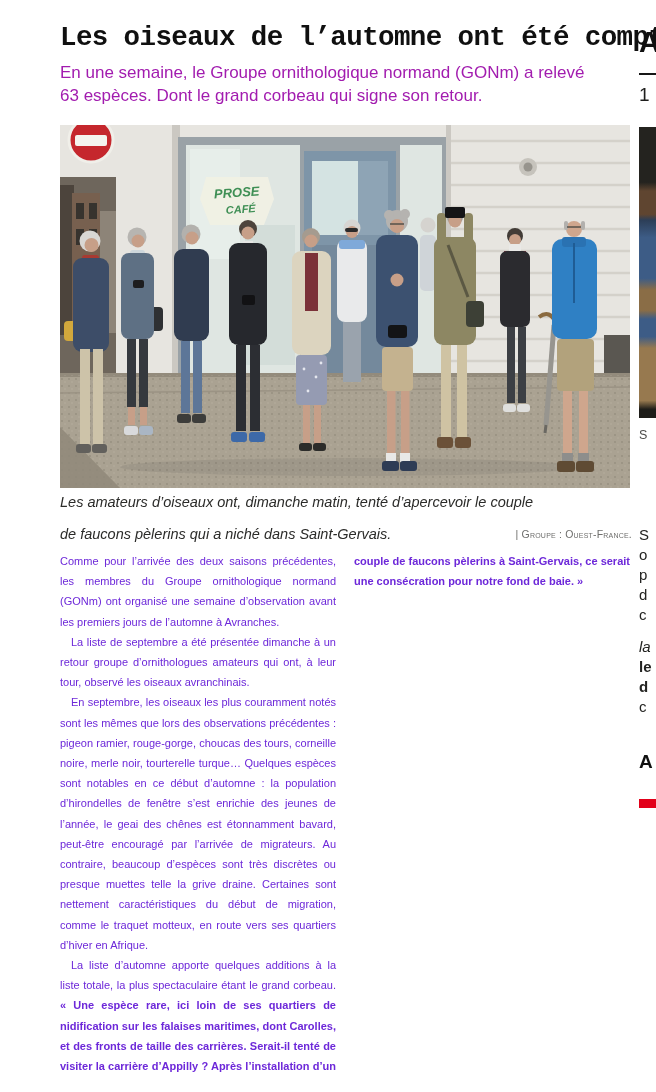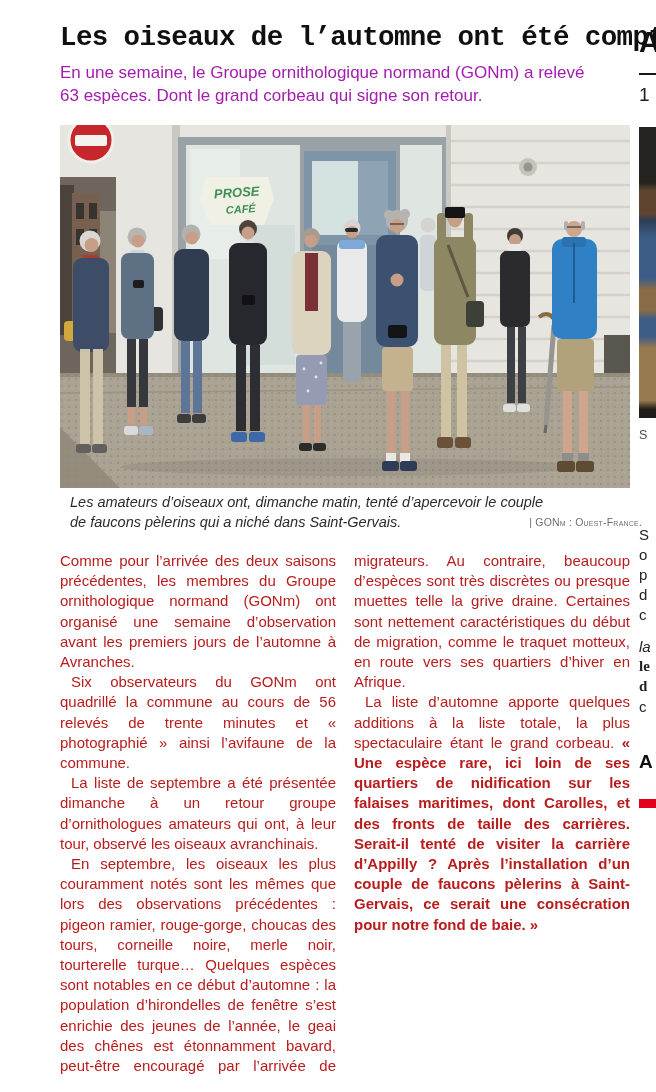--- a/index.html
+++ b/index.html
@@ -19,55 +19,55 @@
   .standfirst {
     position:absolute; left:60px; top:62px; width:527px;
     font-size:17px; line-height:22.5px; color:#a21caf;
   }
   figure.photo {
     position:absolute; left:60px; top:125px; width:570px; height:363px;
     overflow:hidden; background:#e7e5e0;
   }
   figure.photo svg { display:block; }
   .caption {
-    position:absolute; left:70px; top:493px; width:572px;
+    position:absolute; left:60px; top:493px; width:572px;
     font-style:italic; font-size:14.5px; line-height:19.5px; color:#2b2b29;
   }
-  .caption .row2 { display:flex; justify-content:space-between; align-items:center; }
+  .caption .row2 { display:flex; justify-content:space-between; align-items:center;margin-top:12px; }
   .credit {
     font-style:normal; font-variant:small-caps; font-size:10.5px;
     color:#6e6e6c; letter-spacing:0.2px; white-space:nowrap;
   }
 
   .body-cols {
     position:absolute; left:60px; top:551px; width:570px; height:541px;
     column-count:2; column-gap:18px; column-fill:auto;
-    font-size:15px; line-height:20.2px; text-align:justify;
-    color:#b91c1c; hyphens:auto; -webkit-hyphens:auto;
+    font-size:11px; line-height:20.2px; text-align:justify;
+    color:#6d28d9; hyphens:auto; -webkit-hyphens:auto;
   }
   .body-cols p { margin:0; text-indent:11px; }
   .body-cols p.first { text-indent:0; }
   .run-bold { font-weight:700; }
 
   
   .side { position:absolute; left:639px; top:0; width:60px; height:1092px; }
   .side-headline { position:absolute; left:0; top:26px; font-size:29px; font-weight:700; color:#101010; }
   .side-rule { position:absolute; left:0; top:73px; width:60px; height:2px; background:#161616; }
   .side-meta { position:absolute; left:0; top:84px; font-size:19px; color:#1e1e1c; }
   .side-photo {
     position:absolute; left:0; top:127px; width:60px; height:291px;
     background:linear-gradient(180deg,
       #24231f 0%, #24231f 19%, #5f4530 22%, #5f4530 30%,
       #2c3e57 32%, #3d5c86 38%, #3d5c86 52%, #8a6d46 56%,
       #8a6d46 63%, #3d5c86 66%, #3d5c86 72%, #97794f 76%,
       #97794f 94%, #1e1d19 97%, #1e1d19 100%);
   }
   .side-caption { position:absolute; left:0; top:428px; font-size:12.5px; color:#4c4c4a; }
   .side-frag { position:absolute; left:0; font-size:15px; color:#232321; }
-  .side-frag.bold { font-weight:700;font-family:Liberation Serif, serif; }
+  .side-frag.bold { font-weight:700; }
   .f1 { top:526px; } .f2 { top:546px; } .f3 { top:566px; } .f4 { top:586px; } .f5 { top:606px; }
   .f6 { top:638px;font-style:italic; } .f7 { top:658px; } .f8 { top:678px; } .f9 { top:698px; }
   .side-subhead { position:absolute; left:0; top:751px; font-size:19px; font-weight:700; color:#101010; }
   .side-redbar { position:absolute; left:0; top:799px; width:60px; height:9px; background:#e2001a; }
 </style>
 </head>
 <body>
 
 <div class="page">
 
@@ -281,27 +281,26 @@
         <rect x="497" y="336" width="18" height="11" rx="3" fill="#5f4b34"></rect>
         <rect x="516" y="336" width="18" height="11" rx="3" fill="#5f4b34"></rect>
       </g>
     </svg>
   </figure>
 
   <figcaption class="caption">
     <div>Les amateurs d’oiseaux ont, dimanche matin, tenté d’apercevoir le couple</div>
     <div class="row2">
       <span>de faucons pèlerins qui a niché dans Saint-Gervais.</span>
-      <span class="credit">| GONm : Ouest-France.</span>
+      <span class="credit">| Groupe : Ouest-France.</span>
     </div>
   </figcaption>
 
   <div class="body-cols">
     <p class="first"><span>Comme pour l’arrivée des deux saisons précédentes, les membres du Groupe ornithologique normand (GONm) ont organisé une semaine d’observation avant les premiers jours de l’automne à Avranches.</span></p>
-    <p><span>Six observateurs du GONm ont quadrillé la commune au cours de 56 relevés de trente minutes et « photographié » ainsi l’avifaune de la commune.</span></p>
     <p><span>La liste de septembre a été présentée dimanche à un retour groupe d’ornithologues amateurs qui ont, à leur tour, observé les oiseaux avranchinais.</span></p>
     <p><span>En septembre, les oiseaux les plus couramment notés sont les mêmes que lors des observations précédentes : pigeon ramier, rouge-gorge, choucas des tours, corneille noire, merle noir, tourterelle turque… Quelques espèces sont notables en ce début d’automne : la population d’hirondelles de fenêtre s’est enrichie des jeunes de l’année, le geai des chênes est étonnamment bavard, peut-être encouragé par l’arrivée de migrateurs. Au contraire, beaucoup d’espèces sont très discrètes ou presque muettes telle la grive draine. Certaines sont nettement caractéristiques du début de migration, comme le traquet motteux, en route vers ses quartiers d’hiver en Afrique.</span></p>
     <p><span>La liste d’automne apporte quelques additions à la liste totale, la plus spectaculaire étant le grand corbeau. </span><span class="run-bold">« Une espèce rare, ici loin de ses quartiers de nidification sur les falaises maritimes, dont Carolles, et des fronts de taille des carrières. Serait-il tenté de visiter la carrière d’Appilly ? Après l’installation d’un couple de faucons pèlerins à Saint-Gervais, ce serait une consécration pour notre fond de baie. »</span></p>
   </div>
 
   <aside class="side">
     <div class="side-headline">A</div>
     <div class="side-rule"></div>
     <div class="side-meta">1</div>
     <div class="side-photo"></div>

